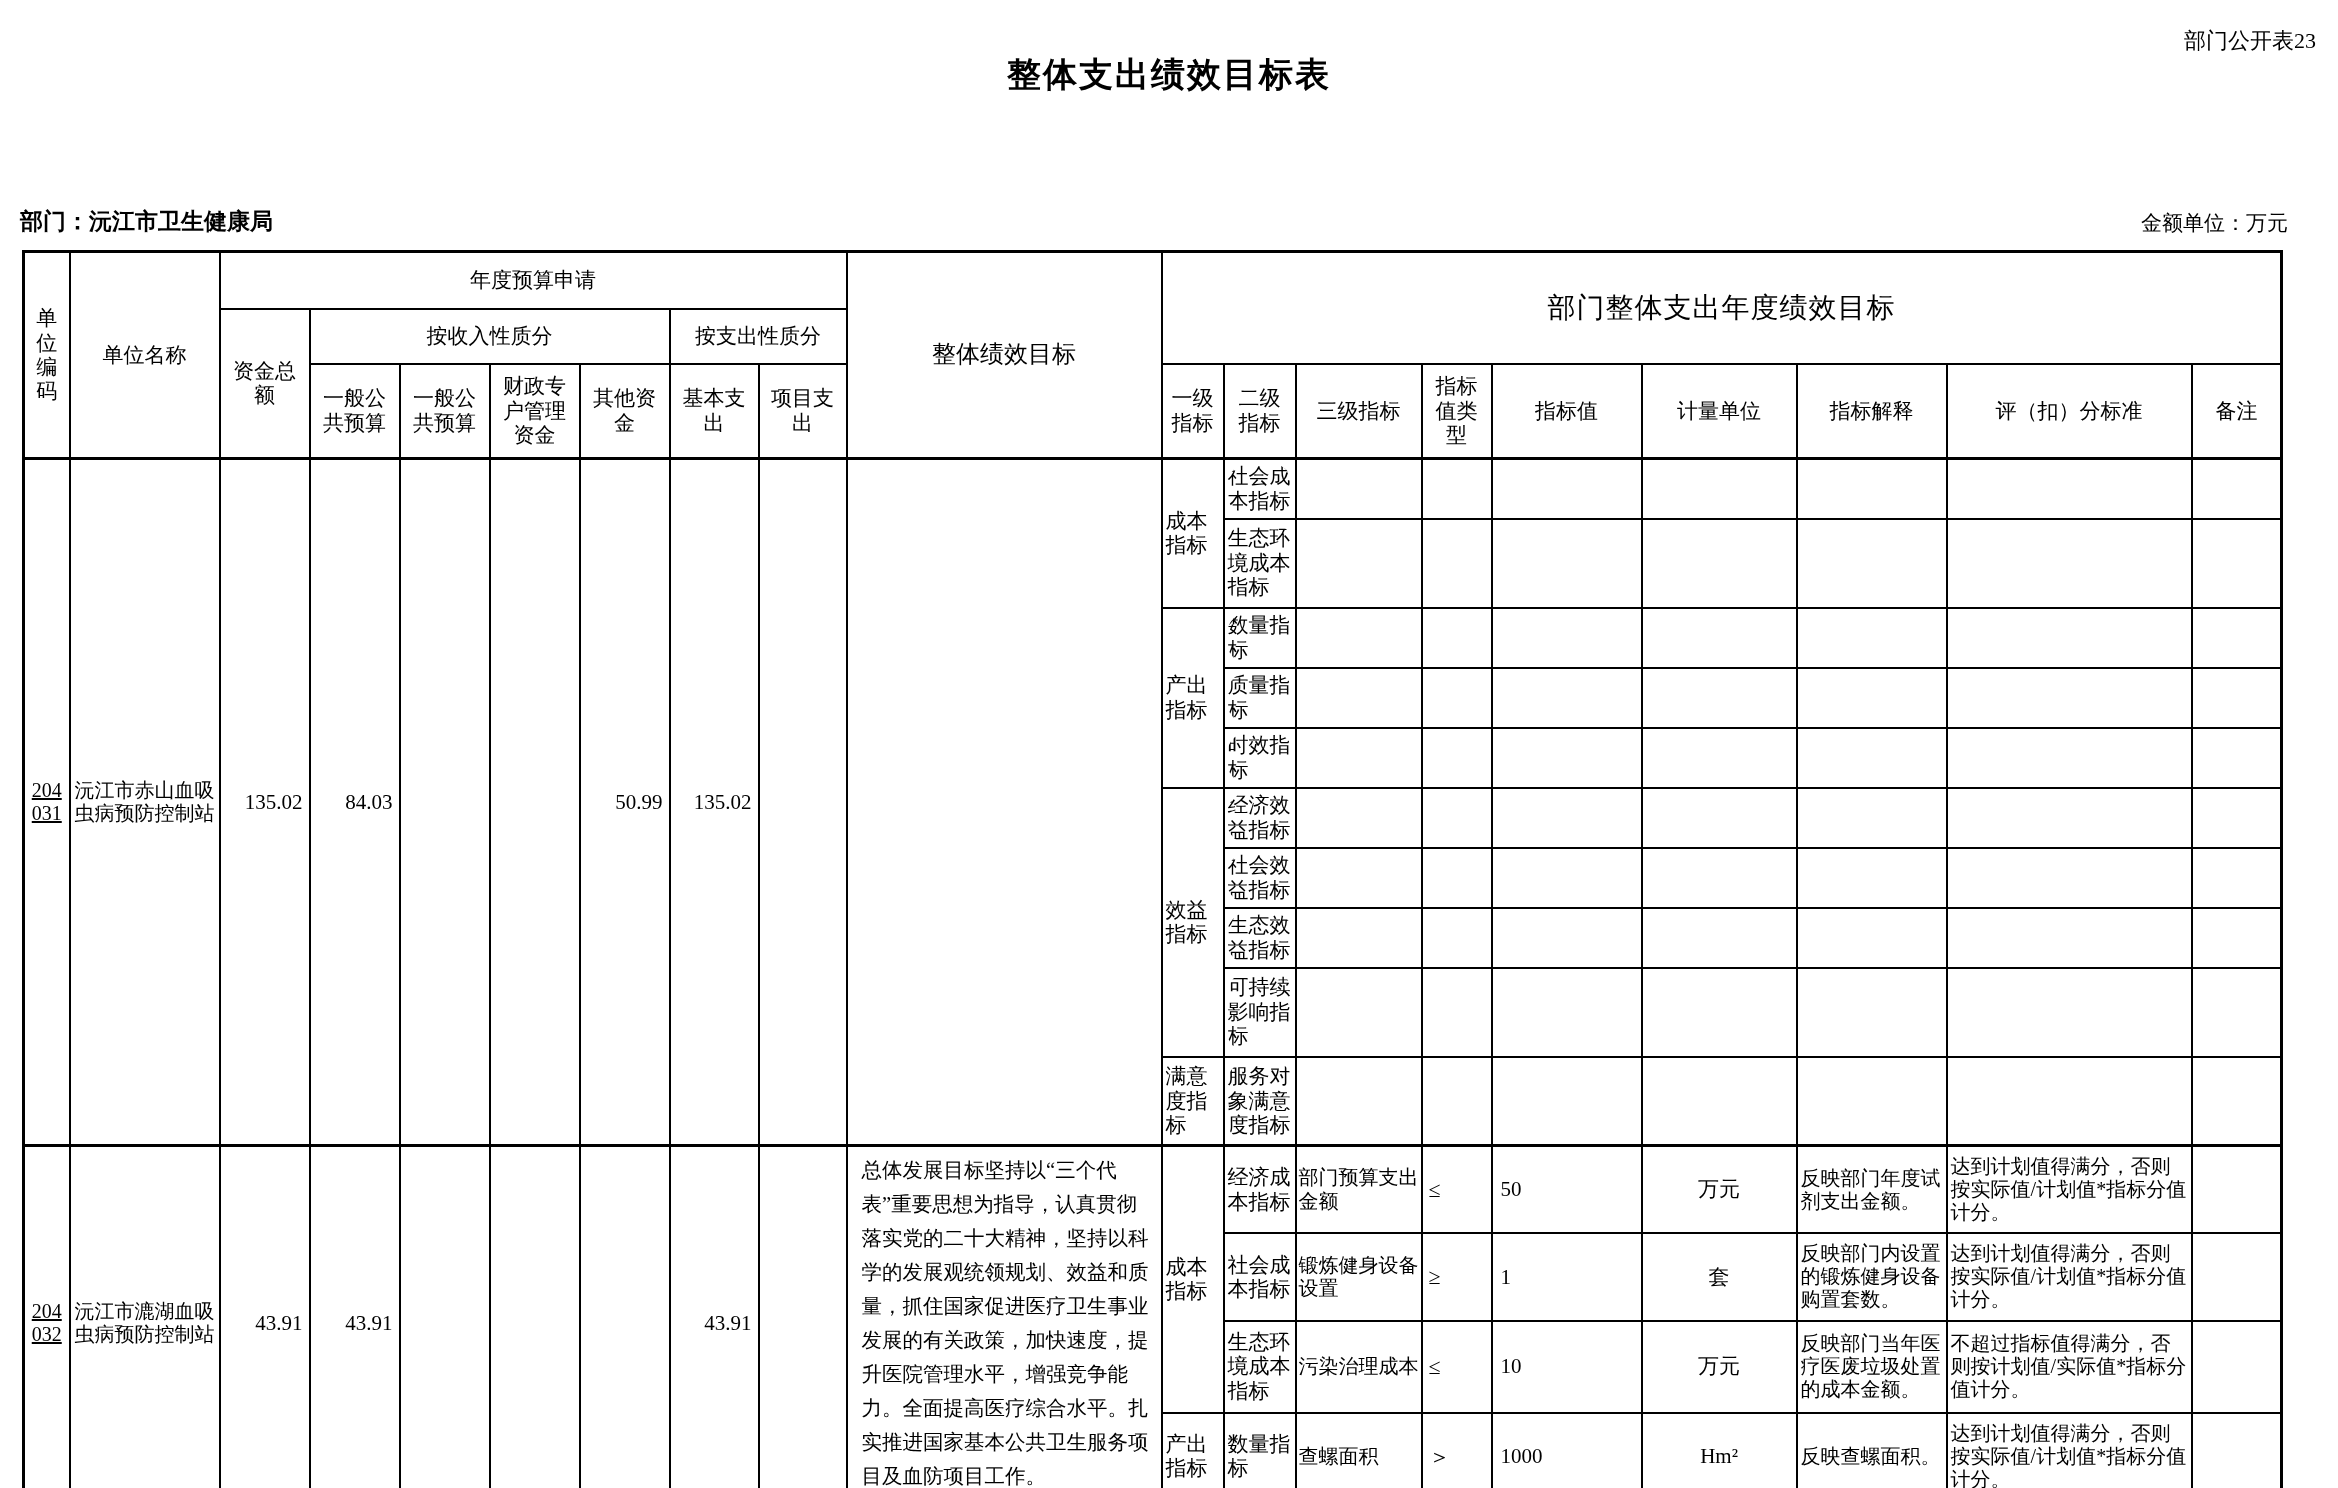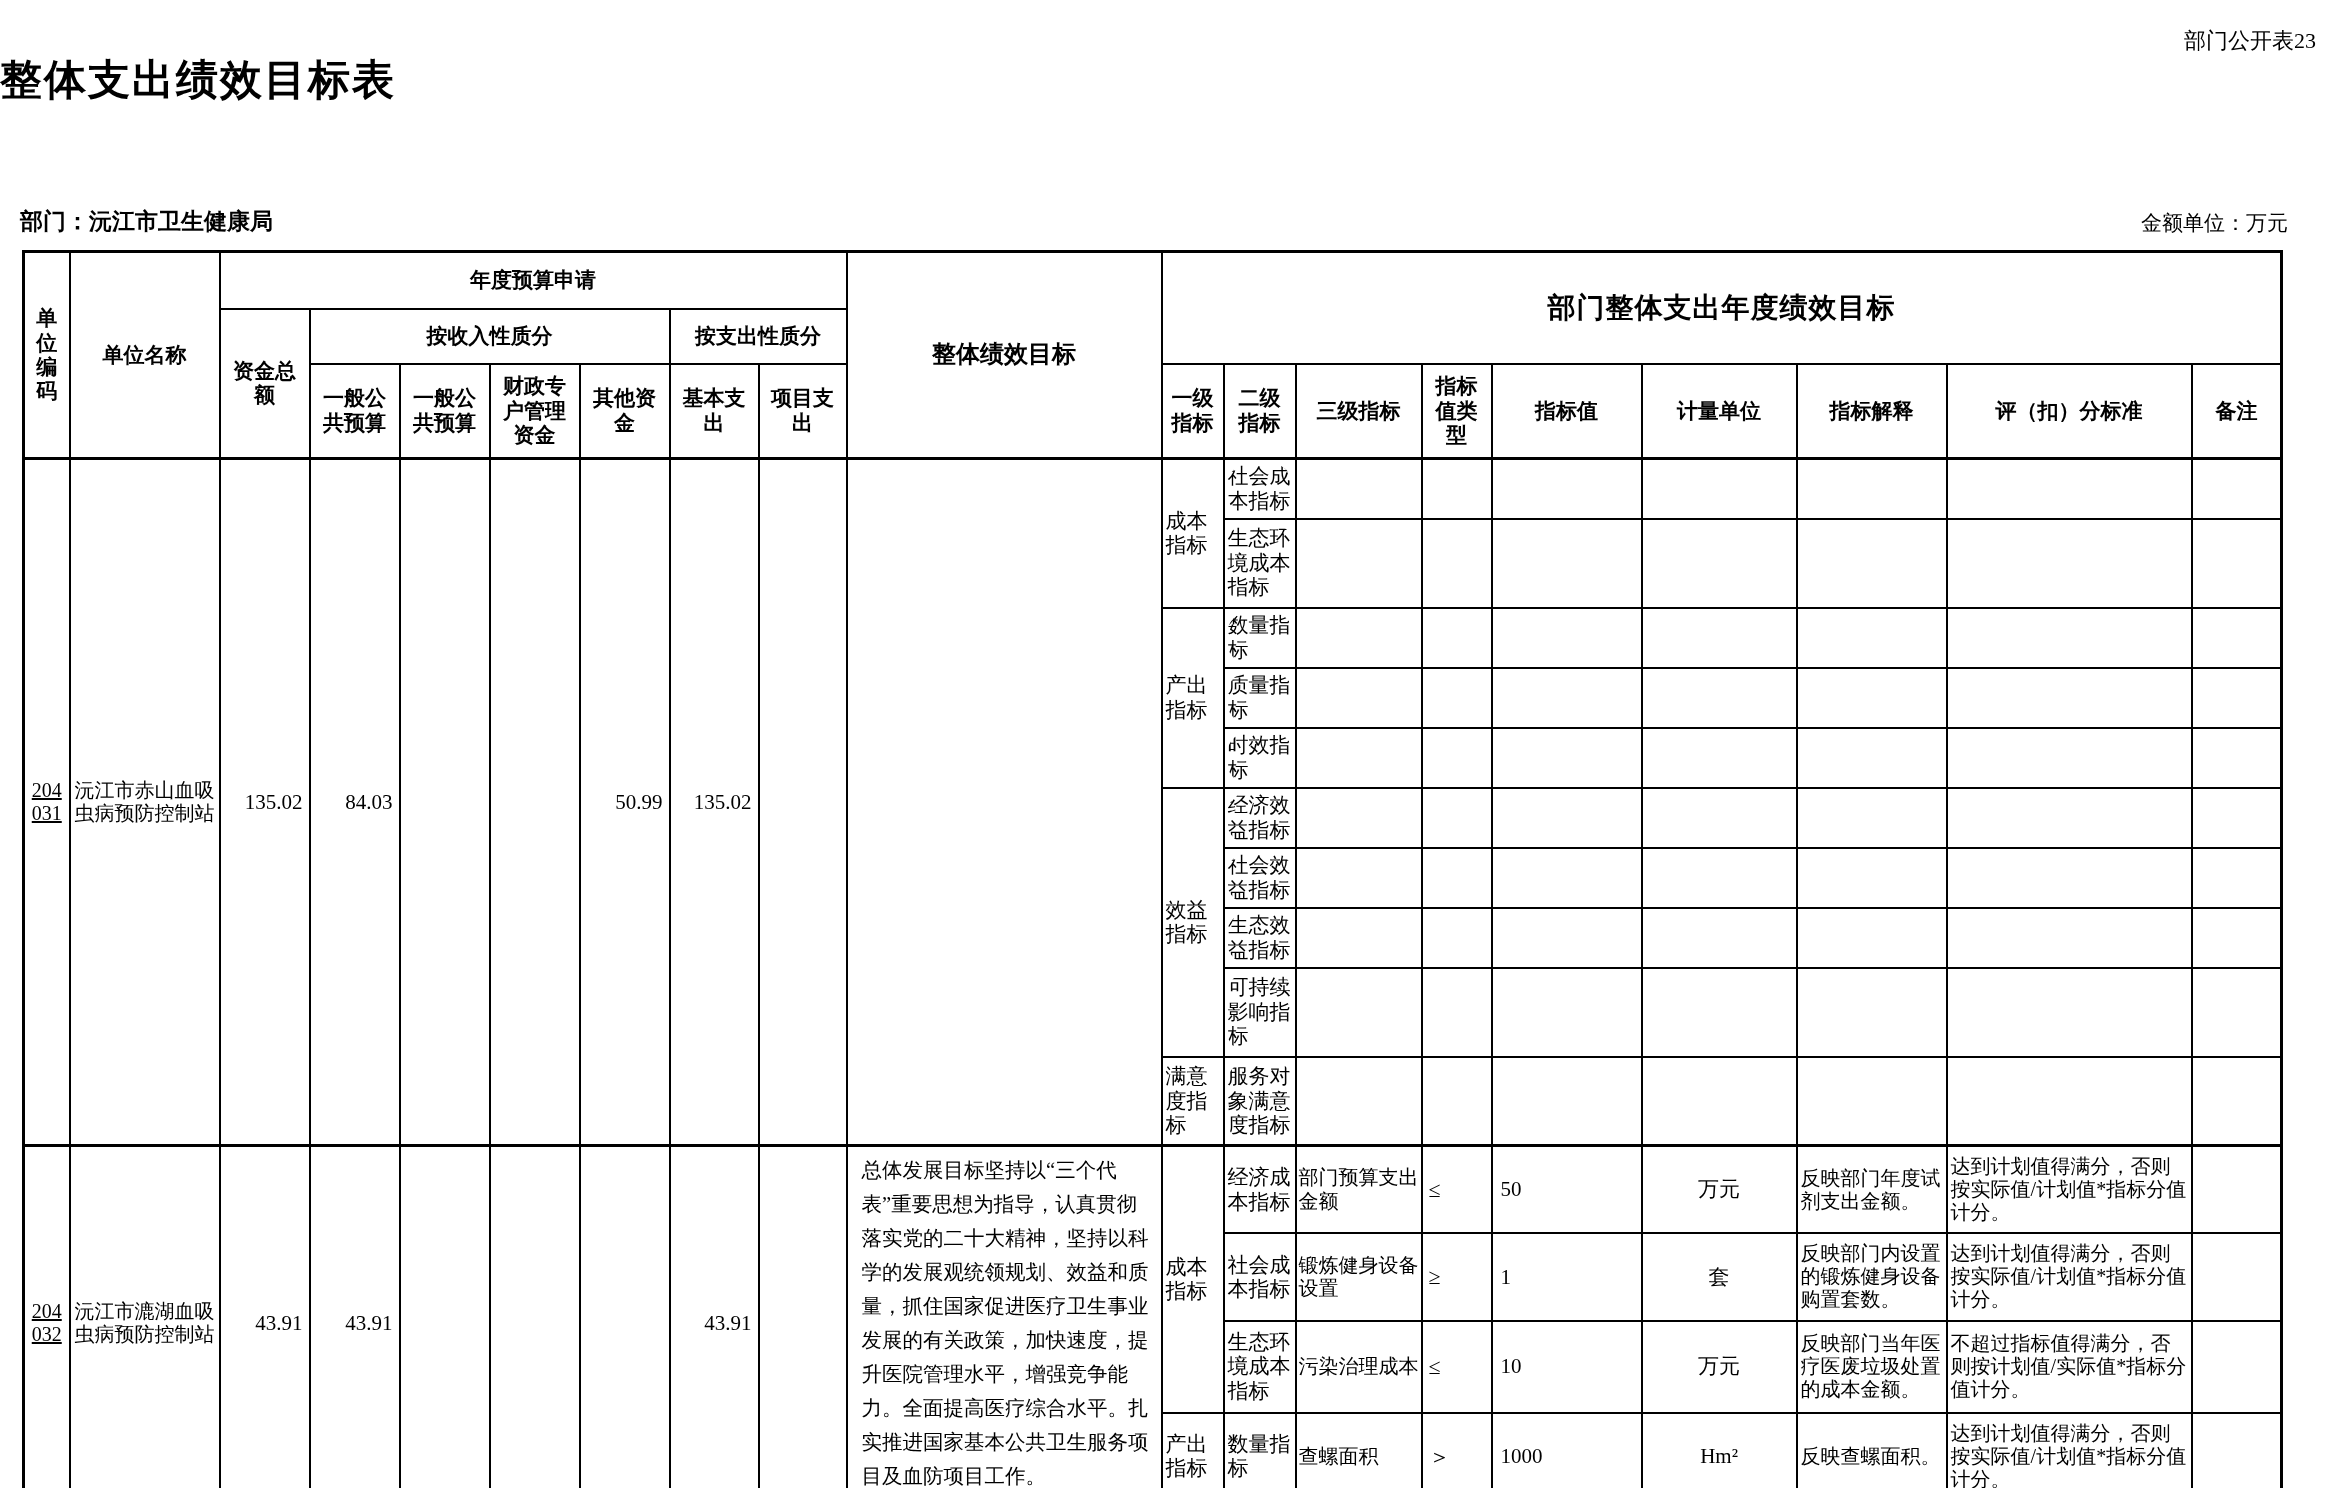--- a/index.html
+++ b/index.html
@@ -1,25 +1,25 @@
 <!DOCTYPE html>
 <html><head>
 <meta charset="utf-8">
 <style>
   html,body{margin:0;padding:0;background:#ffffff;}
   body{width:2338px;height:1488px;font-family:"Liberation Serif","DejaVu Serif",serif;color:#000;}
   .page{position:relative;width:2338px;height:1488px;overflow:hidden;background:#fff;}
   .doc-tag{position:absolute;top:26px;right:22px;font-size:22px;}
-  .title{position:absolute;top:52px;left:0;width:100%;text-align:left;font-size:42px;font-weight:bold;margin:0;letter-spacing:2px;}
+  .title{position:absolute;top:52px;left:0;width:100%;text-align:center;font-size:34px;font-weight:bold;margin:0;letter-spacing:2px;}
   .meta-row{position:absolute;top:206px;left:20px;width:2268px;display:flex;justify-content:space-between;align-items:flex-end;}
   .dept{font-size:23px;font-weight:bold;}
   .unit-note{font-size:21px;}
   table.main{position:absolute;left:22px;top:250px;width:2258px;border-collapse:collapse;table-layout:fixed;border:3px solid #000;}
   .main th,.main td{border:2px solid #000;padding:2px 4px;vertical-align:middle;font-size:21px;line-height:1.16;word-break:break-all;overflow:hidden;}
-  .main thead th{font-weight:bold;padding:2px 9px;}
+  .main thead th{font-weight:normal;padding:2px 9px;}
   th.big{font-size:28px;letter-spacing:1px;}
   th.mid{font-size:24px;}
   tbody tr.group-start td{border-top-width:3px;}
   tbody tr:first-child td{border-top-width:3px;}
   td.num{text-align:right;padding-right:6px;}
   td.code{font-size:20px;padding:2px 3px;text-align:center;text-decoration:underline;}
   td.name{font-size:20px;padding:2px 4px;text-align:left;}
   td.lvl1{padding:2px 3px;text-align:left;}
   td.lvl2{padding:2px 3px;text-align:left;border-radius:29px;}
   td.l3{font-size:20px;padding:2px 2px;text-align:left;}

